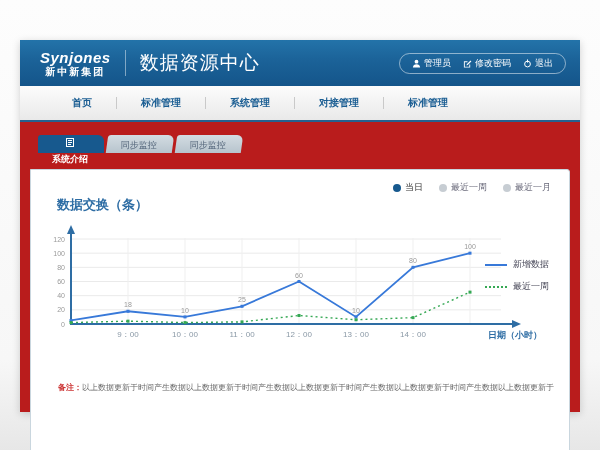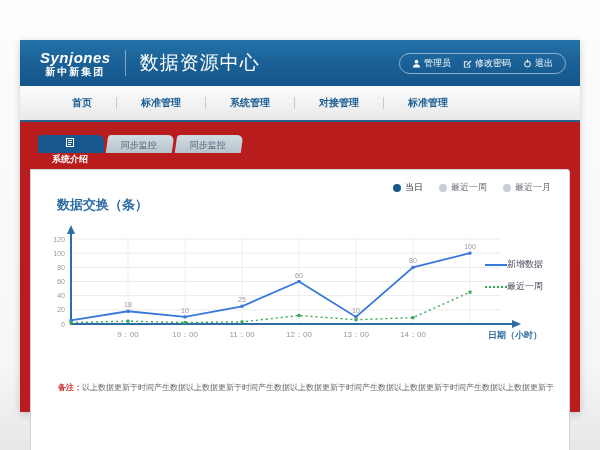--- a/index.html
+++ b/index.html
@@ -48,21 +48,21 @@
   .filter { display:flex; align-items:center; gap:4px; font-size:9px; color:#667; cursor:pointer; }
   .filter .dot { width:8px; height:8px; border-radius:50%; background:#c7cdd3; }
   .filter.selected { color:#333; }
   .filter.selected .dot { background:#17598e; }
 
   .ylabel { position:absolute; top:26px; left:26px; font-size:13px; font-weight:bold; color:#2e6da4; }
   .chart-svg { position:absolute; left:10px; top:44px; }
   svg text { font-family:"Liberation Sans","DejaVu Sans",sans-serif; }
 
   .chart-legend { position:absolute; top:88px; right:8px; width:76px; font-size:9px; color:#445; }
-  .legend-row { display:flex; align-items:center; margin-bottom:9px; }
+  .legend-row { display:flex; align-items:center; gap:6px; margin-bottom:9px; }
   .legend-line { width:22px; height:0; }
 
   .note { position:absolute; left:12px; right:0; top:212px; text-align:center; font-size:8px; color:#666; }
   .note .prefix { color:#cc3333; font-weight:bold; }
 </style>
 </head>
 <body>
 
 <div class="window">
 

